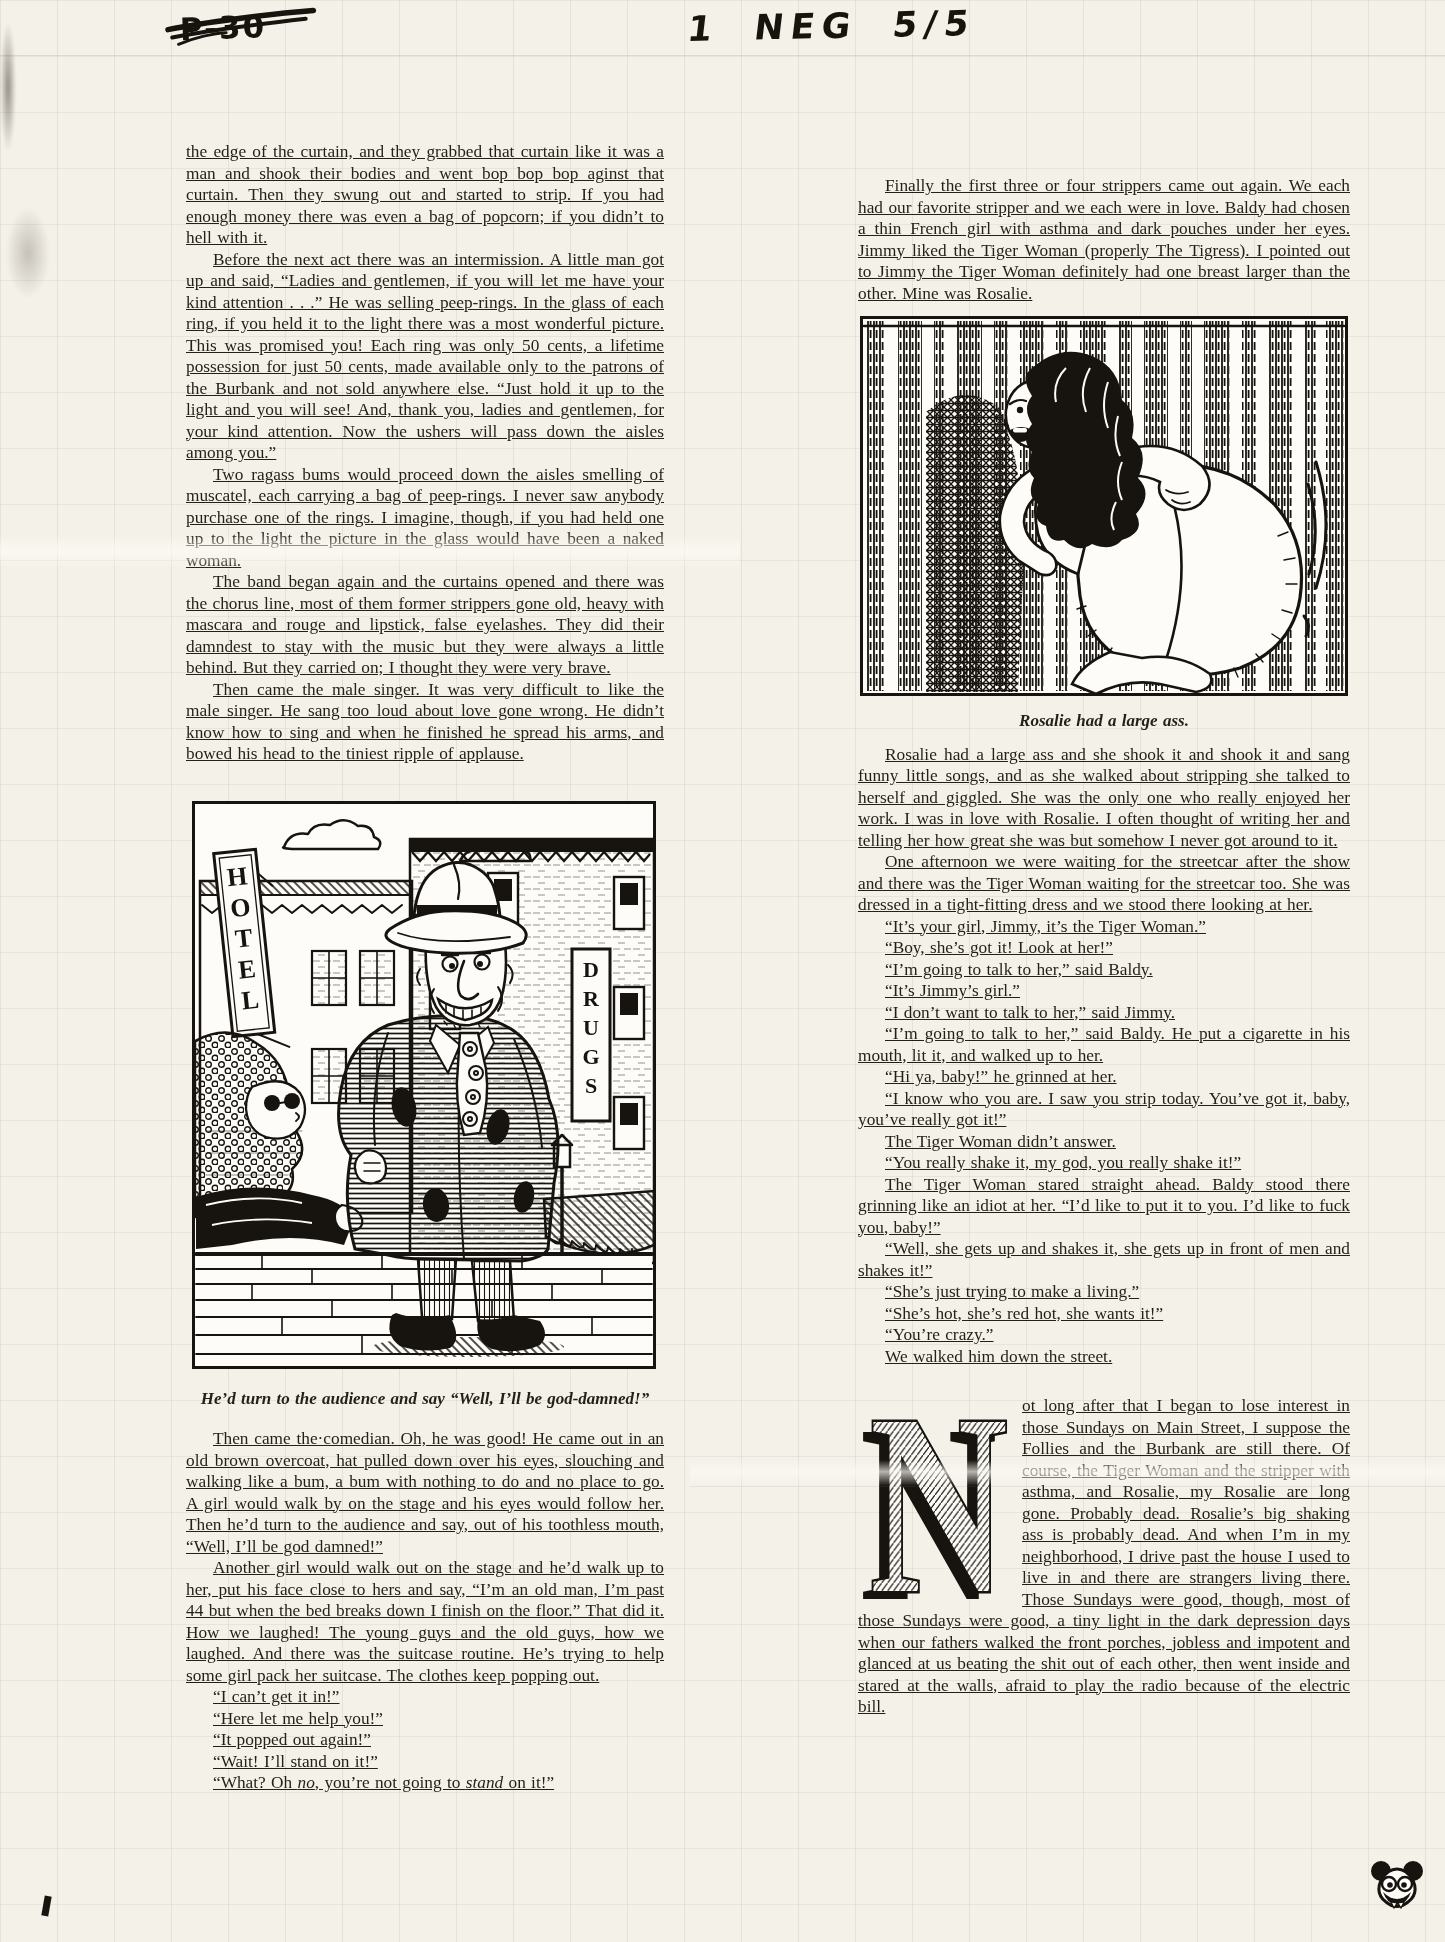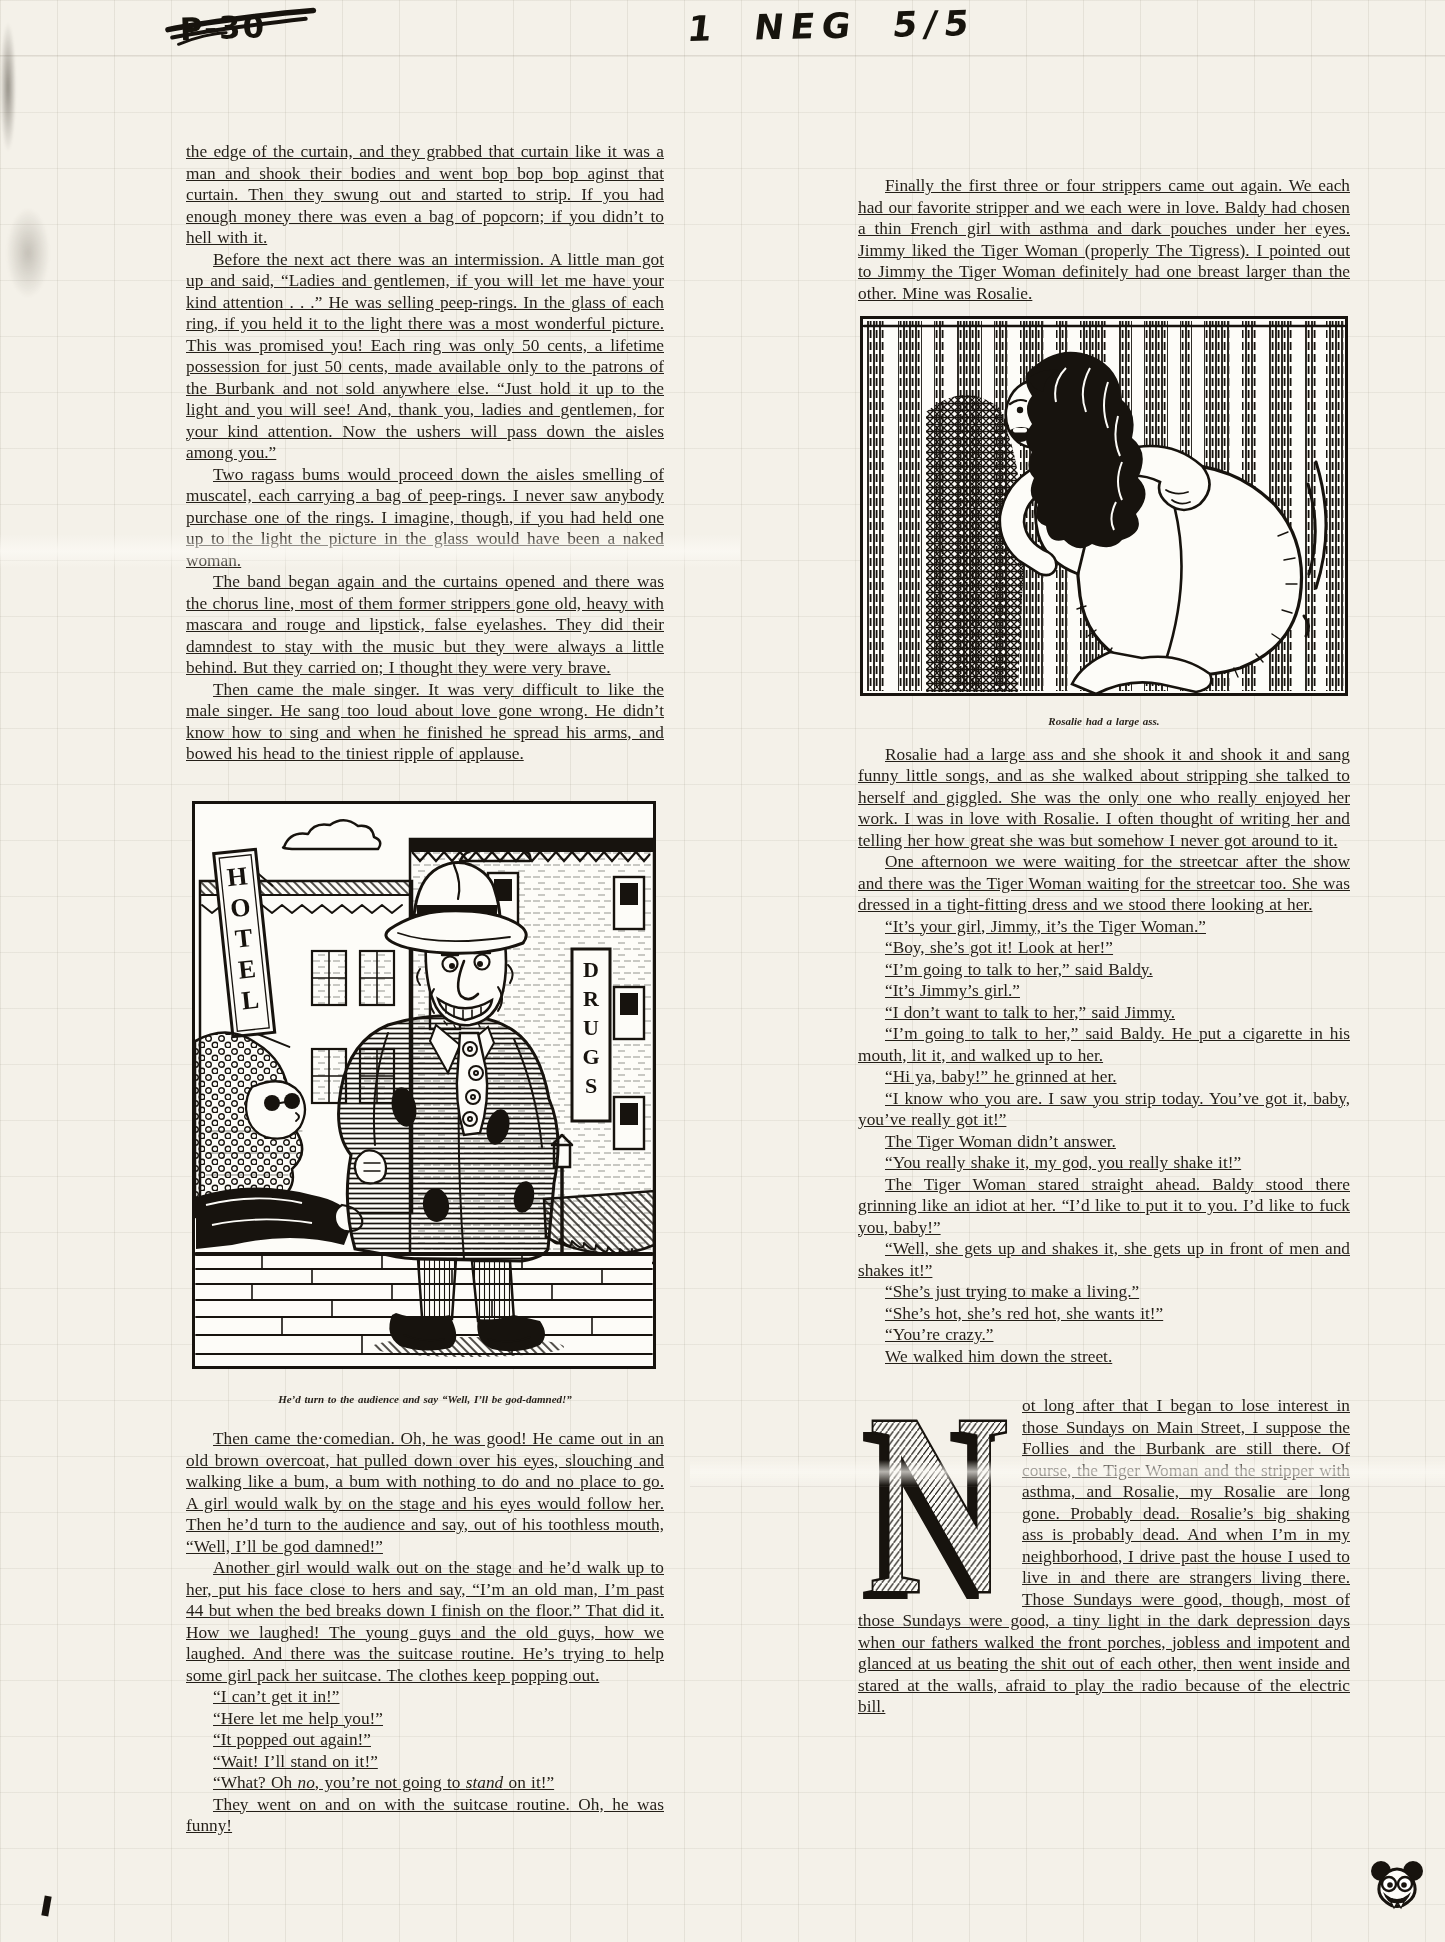--- a/index.html
+++ b/index.html
@@ -18,21 +18,21 @@
   .col{position:absolute;z-index:1;text-align:justify;
        font-size:17.3px;line-height:21.5px;word-spacing:1px;}
   #col-left{left:186px;top:141px;width:478px;}
   #col-right{left:858px;top:175px;width:492px;}
   .para{margin:0;text-indent:27px;text-decoration:underline;}
   .para.noindent{text-indent:0;}
   .figure{background:#fdfcf8;}
   #fig-comedian{margin:36px 0 0 6px;width:464px;height:568px;}
   #fig-rosalie{margin:12px 0 0 2px;width:488px;height:380px;}
   .fig-caption{margin:14px 0 0 0;text-align:center;font-weight:bold;font-style:italic;
-               font-size:11px;line-height:22px;text-indent:0;}
+               font-size:17px;line-height:22px;text-indent:0;}
   .text-block{margin-top:18px;}
   #right-mid{margin-top:12px;}
   .final-para{margin-top:28px;display:flow-root;}
   .dropcap-svg{float:left;width:150px;height:200px;margin:4px 14px 0 0;}
   .dropcap-letter{font-family:"Liberation Serif",serif;font-weight:bold;}
   .sign-letter{font-family:"Liberation Serif",serif;font-weight:700;text-anchor:middle;fill:#17130e;}
   .wood{stroke:#17130e;stroke-linecap:round;stroke-linejoin:round;fill:none;}
 
   
   #neg-note{position:absolute;left:688px;top:6px;z-index:2;
@@ -258,21 +258,20 @@
     <div class="fig-caption">He’d turn to the audience and say “Well, I’ll be god-damned!”</div>
 
     <div class="text-block">
         <p class="para">Then came the·comedian. Oh, he was good! He came out in an old brown overcoat, hat pulled down over his eyes, slouching and walking like a bum, a bum with nothing to do and no place to go. A girl would walk by on the stage and his eyes would follow her. Then he’d turn to the audience and say, out of his toothless mouth, “Well, I’ll be god damned!”</p>
         <p class="para">Another girl would walk out on the stage and he’d walk up to her, put his face close to hers and say, “I’m an old man, I’m past 44 but when the bed breaks down I finish on the floor.” That did it. How we laughed! The young guys and the old guys, how we laughed. And there was the suitcase routine. He’s trying to help some girl pack her suitcase. The clothes keep popping out.</p>
         <p class="para">“I can’t get it in!”</p>
         <p class="para">“Here let me help you!”</p>
         <p class="para">“It popped out again!”</p>
         <p class="para">“Wait! I’ll stand on it!”</p>
         <p class="para">“What? Oh <i>no</i>, you’re not going to <i>stand</i> on it!”</p>
-        <p class="para">They went on and on with the suitcase routine. Oh, he was funny!</p>
       </div>
   </div>
 
   <div class="col" id="col-right">
     <div>
         <p class="para">Finally the first three or four strippers came out again. We each had our favorite stripper and we each were in love. Baldy had chosen a thin French girl with asthma and dark pouches under her eyes. Jimmy liked the Tiger Woman (properly The Tigress). I pointed out to Jimmy the Tiger Woman definitely had one breast larger than the other. Mine was Rosalie.</p>
       </div>
 
     
     <svg id="fig-rosalie" class="figure" viewBox="0 0 488 380">

